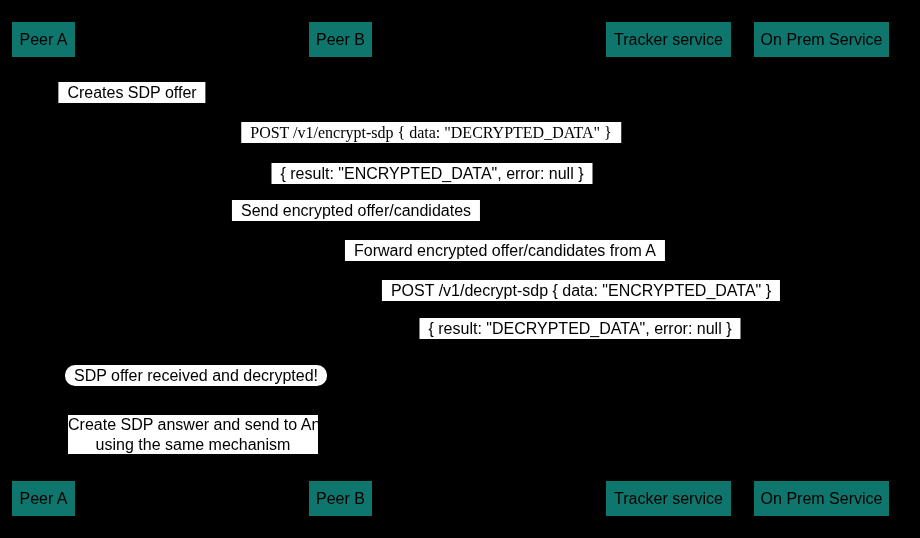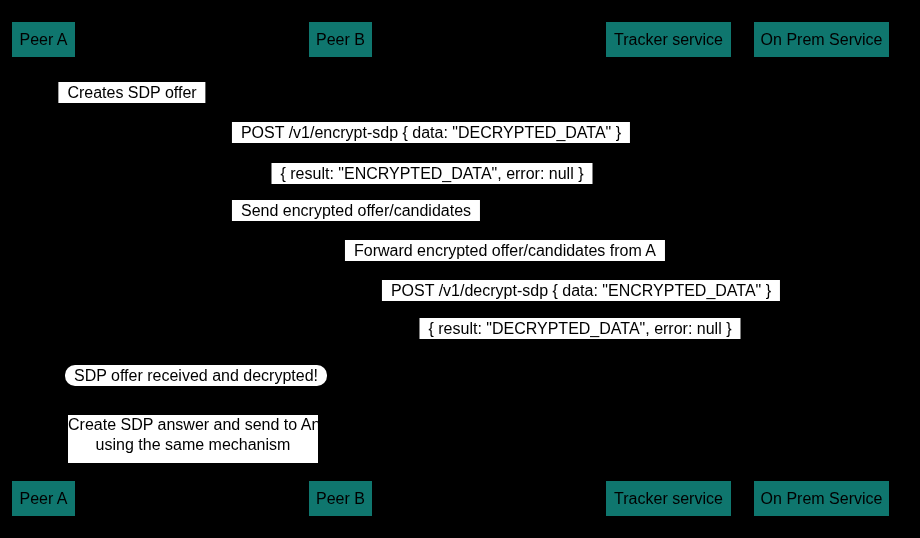--- a/index.html
+++ b/index.html
@@ -39,41 +39,41 @@
     line-height: 21px;
     height: 21px;
     white-space: nowrap;
     padding: 0 9px;
   }
   .note {
     position: absolute;
     left: 68px;
     top: 415px;
     width: 250px;
-    height: 48px;
+    height: 39px;
     background: #ffffff;
     color: #000000;
     font-size: 16px;
     line-height: 20px;
     text-align: center;
   }
   .note div { white-space: nowrap; }
 </style>
 </head>
 <body>
 
 <div class="diagram">
 
   <div class="actor top" style="left:11px; width:65px;">Peer A</div>
   <div class="actor top" style="left:308px; width:65px;">Peer B</div>
   <div class="actor top" style="left:605px; width:127px;">Tracker service</div>
   <div class="actor top" style="left:753px; width:137px;">On Prem Service</div>
 
   <div class="msg" style="left:132px; top:82px;">Creates SDP offer</div>
-  <div class="msg" style="left:431px; top:122px;">POST /v1/encrypt-sdp { data: "DECRYPTED_DATA" }</div>
+  <div class="msg" style="left:431px; top:122px;font-family:Liberation Serif, serif;">POST /v1/encrypt-sdp { data: "DECRYPTED_DATA" }</div>
   <div class="msg" style="left:432px; top:163px;">{ result: "ENCRYPTED_DATA", error: null }</div>
   <div class="msg" style="left:505px; top:240px;">Forward encrypted offer/candidates from A</div>
   <div class="msg" style="left:356px; top:200px;">Send encrypted offer/candidates</div>
   <div class="msg" style="left:581px; top:280px;">POST /v1/decrypt-sdp { data: "ENCRYPTED_DATA" }</div>
   <div class="msg" style="left:580px; top:318px;">{ result: "DECRYPTED_DATA", error: null }</div>
   <div class="msg" style="left:196px; top:365px;border-radius:10px;">SDP offer received and decrypted!</div>
 
   <div class="note">
     <div>Create SDP answer and send to An</div>
     <div>using the same mechanism</div>

